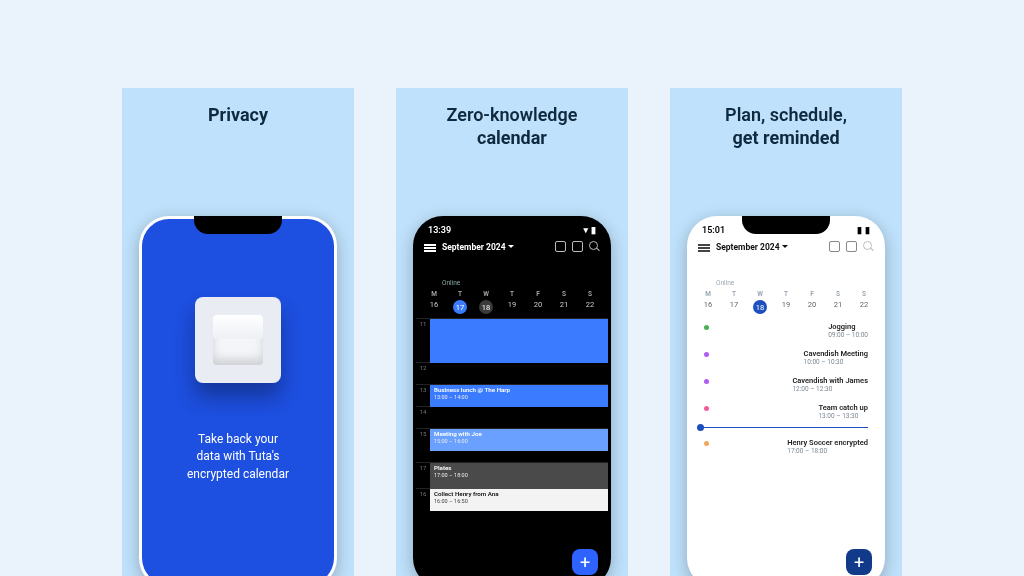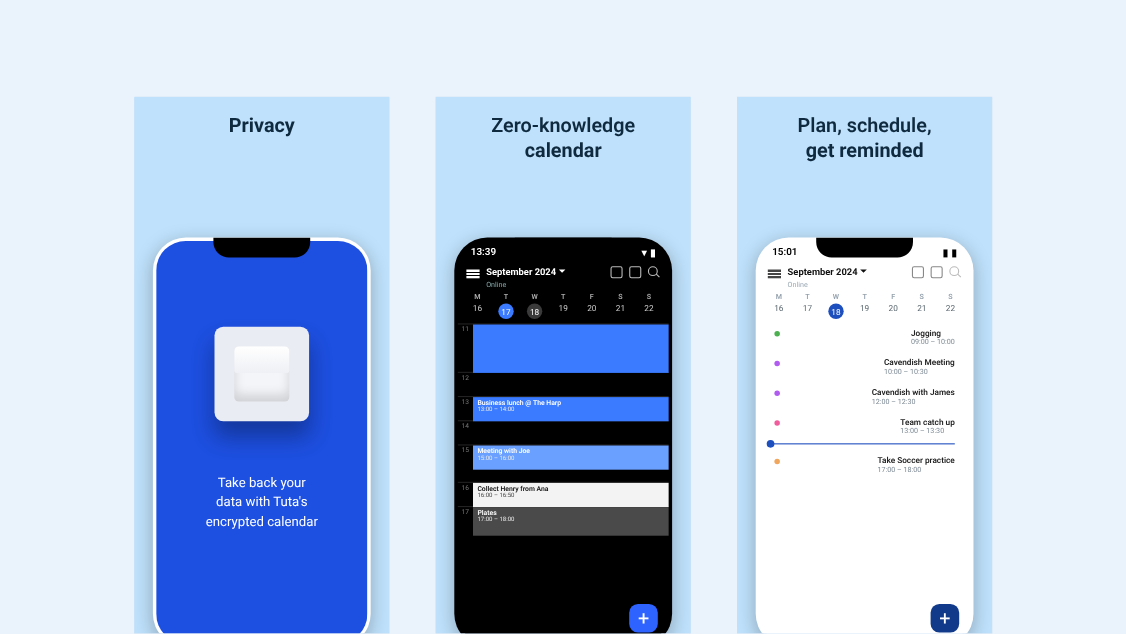--- a/index.html
+++ b/index.html
@@ -27,21 +27,21 @@
   .status-icons span { display:inline-block; }
   .hdr { display:flex; align-items:flex-end; padding:6px 8px 2px; gap:6px; }
   .burger { width:12px; height:8px; background:linear-gradient(#fff 2px, transparent 2px, transparent 3px, #fff 3px, #fff 5px, transparent 5px, transparent 6px, #fff 6px); }
   .month { font-weight:700; font-size:8.5px; }
   .tri { display:inline-block; margin-left:2px; border:3px solid transparent; border-top-color:#fff; transform:translateY(1px); }
   .hdr-icons { margin-left:auto; display:flex; gap:6px; align-items:center; }
   .ico { width:11px; height:11px; border:1px solid #bbb; border-radius:2px; }
   .ico.search { border:none; position:relative; }
   .ico.search::before { content:""; position:absolute; width:7px; height:7px; border:1.2px solid #bbb; border-radius:50%; }
   .ico.search::after { content:""; position:absolute; width:4px; height:1.2px; background:#bbb; left:7px; top:8px; transform:rotate(45deg); }
-  .sub { padding:0 8px 3px 26px; font-size:6.5px; color:#8aa; }
+  .sub { padding:0 8px 3px 26px; font-size:6.5px; color:#8aa;margin-top:25px; }
   .days { display:flex; padding:0 6px; justify-content:space-between; }
   .day-col { width:24px; text-align:center; }
   .day-col .dn { font-size:6.5px; color:#aaa; font-weight:600; }
   .day-col .dnum { font-size:7.5px; color:#ccc; margin-top:2px; }
   .day-col.selA .dnum, .day-col.selB .dnum { display:inline-flex; width:14px; height:14px; border-radius:50%; align-items:center; justify-content:center; }
   .day-col.selA .dnum { background:#3a7bff; color:#fff; }
   .day-col.selB .dnum { background:#3a3a3a; color:#fff; }
   .hours { margin-top:4px; }
   .hr { display:flex; border-top:1px solid #222; }
   .hr .hl { width:14px; font-size:6px; color:#777; text-align:center; padding-top:1px; }
@@ -178,35 +178,35 @@
               </div>
               <div class="hr" style="height: 34px;">
                 <div class="hl">15</div>
                 <div class="hc">
                   <div class="ev ev-light" style="height: 22px;">
                     <div class="t1">Meeting with Joe</div>
                     <div class="t2">15:00 – 16:00</div>
                   </div>
                 </div>
               </div>
+              <div class="hr" style="height: 26px;">
+                <div class="hl">17</div>
+                <div class="hc">
+                  <div class="ev ev-grey" style="height: 26px;">
+                    <div class="t1">Plates</div>
+                    <div class="t2">17:00 – 18:00</div>
+                  </div>
+                </div>
+              </div>
               <div class="hr" style="height: 22px;">
                 <div class="hl">16</div>
                 <div class="hc">
                   <div class="ev ev-white" style="height: 22px;">
                     <div class="t1">Collect Henry from Ana</div>
                     <div class="t2">16:00 – 16:50</div>
-                  </div>
-                </div>
-              </div>
-              <div class="hr" style="height: 26px;">
-                <div class="hl">17</div>
-                <div class="hc">
-                  <div class="ev ev-grey" style="height: 26px;">
-                    <div class="t1">Plates</div>
-                    <div class="t2">17:00 – 18:00</div>
                   </div>
                 </div>
               </div>
             </div>
           <div class="fab">+</div>
         </div>
       </div>
     </div>
   </div>
 
@@ -289,21 +289,21 @@
                 <div class="dot" style="background:#f05c9c"></div>
                 <div>
                   <div class="at">Team catch up</div>
                   <div class="atime">13:00 – 13:30</div>
                 </div>
               </div>
               <div class="nowline"></div>
               <div class="ag">
                 <div class="dot" style="background:#f0a65c"></div>
                 <div>
-                  <div class="at">Take Soccer practice</div>
+                  <div class="at">Henry Soccer encrypted</div>
                   <div class="atime">17:00 – 18:00</div>
                 </div>
               </div>
             </div>
           <div class="fab dark">+</div>
         </div>
       </div>
     </div>
   </div>
 

